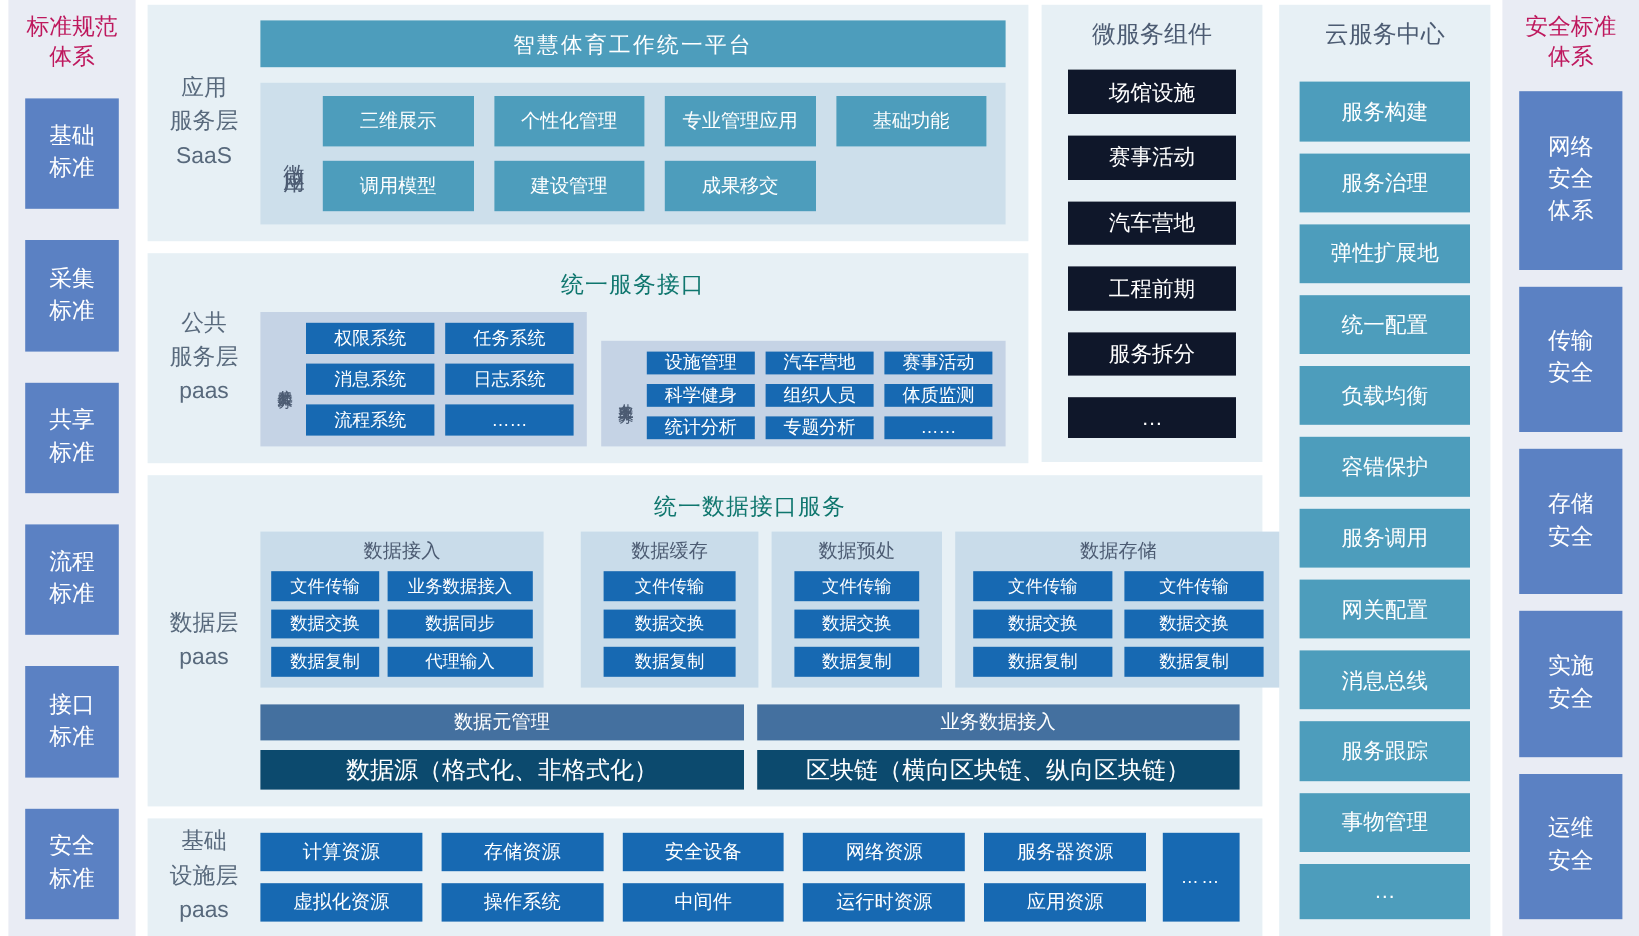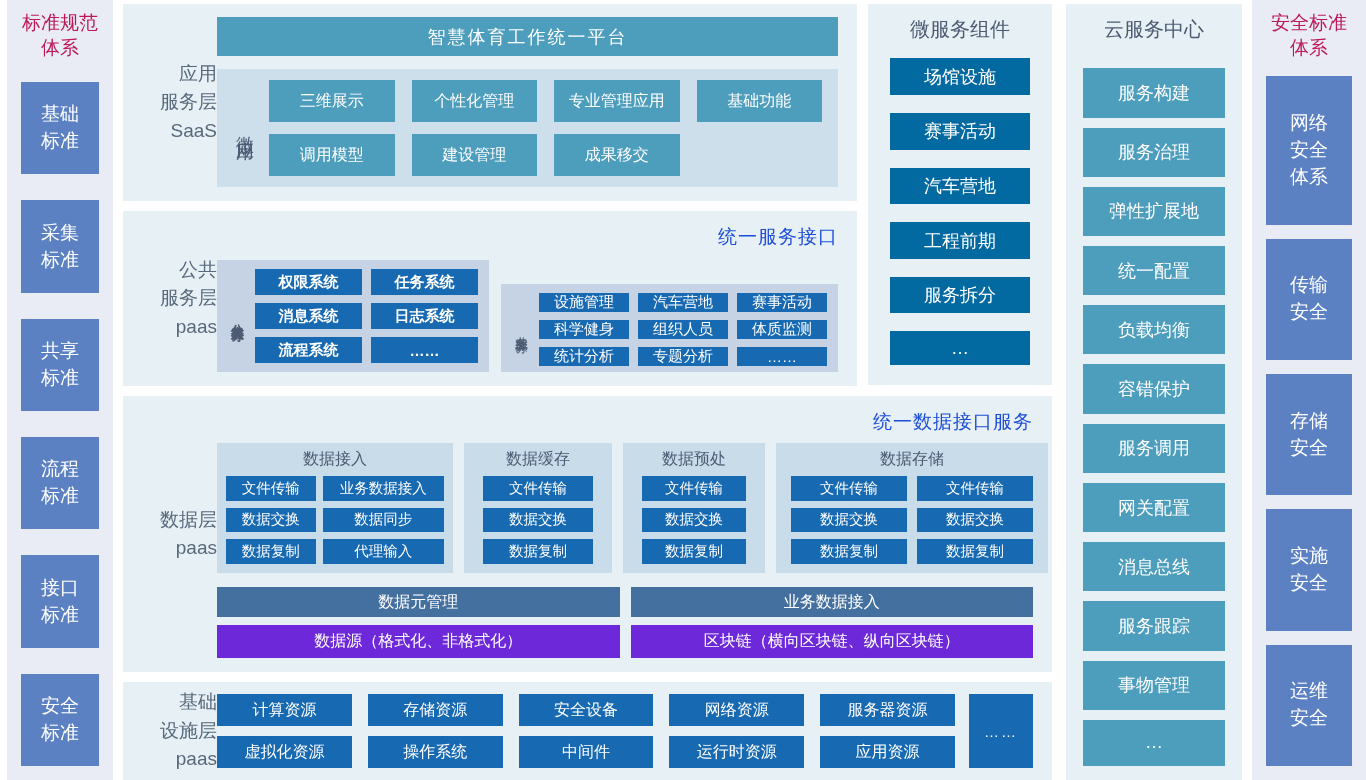--- a/index.html
+++ b/index.html
@@ -6,78 +6,78 @@
   html,body { background:#ffffff; }
   body { font-family:"Liberation Sans", sans-serif; }
   .stage { position:relative; width:1366px; height:780px; background:#ffffff; overflow:hidden; }
 
   .pre { white-space:pre-line; }
 
   
   .btn { display:flex; align-items:center; justify-content:center; color:#ffffff; text-align:center; }
   .teal { background:#4d9dbc; }
   .blue { background:#1769b2; }
-  .slate { background:#0369a1; }
+  .slate { background:#0f172a; }
   .periwinkle { background:#5b81c3; }
 
   
   .sidebar { position:absolute; background:#e9ecf4; display:flex; flex-direction:column; padding:10px 0 14px; }
   #sb-left  { left:7px;    top:0; width:106px; height:780px; }
   #sb-right { left:1252px; top:0; width:114px; height:780px; }
   .col-title { font-size:19px; line-height:1.32; color:#be185d; text-align:center; flex:none; }
   .sidebar .col-items { flex:1; display:flex; flex-direction:column; padding:0 14px; }
   #sb-left  .col-items { gap:26px; margin-top:22px; }
   #sb-right .col-items { gap:14px; margin-top:16px; }
   .side-btn { flex:1 1 auto; font-size:19px; line-height:1.42; }
 
   
   .panel { position:absolute; background:#e7f0f5; display:flex; }
   #panel-app    { left:123px; top:4px;   width:734px; height:197px; }
   #panel-public { left:123px; top:211px; width:734px; height:175px; }
   #panel-data   { left:123px; top:396px; width:929px; height:276px; }
   #panel-infra  { left:123px; top:682px; width:929px; height:98px; }
 
-  .layer-label { flex:0 0 94px; align-self:center; font-size:19px; color:#58697c; text-align:right; line-height:1.5; }
+  .layer-label { flex:0 0 94px; align-self:center; font-size:19px; color:#58697c; text-align:center; line-height:1.5; }
   .panel-body { flex:1; display:flex; flex-direction:column; padding:13px 19px 14px 0; min-width:0; }
 
   
   #panel-app .banner { height:39px; font-size:18px; flex:none; letter-spacing:2px; }
   .inner-box { margin-top:13px; flex:1; background:#cddfeb; display:flex; padding:11px 16px; gap:12px; }
   .vlabel { writing-mode:vertical-rl; text-orientation:upright; color:#4c5b72; align-self:center; flex:none; }
   .vlabel.lg { font-size:18px; letter-spacing:4px; }
   .vlabel.sm { font-size:13px; letter-spacing:1px; }
   .inner-box .grid { flex:1; display:grid; grid-template-columns:repeat(4,1fr); gap:12px 17px; }
   .inner-box .btn { font-size:16px; }
 
   
-  .sec-title { font-size:19px; color:#1d4ed8; text-align:right; flex:none; letter-spacing:1px; }
+  .sec-title { font-size:19px; color:#0f766e; text-align:center; flex:none; letter-spacing:1px; }
   #panel-public .sec-title { margin-bottom:10px; }
   .groups-row { flex:1; display:flex; min-height:0; }
   #panel-public .groups-row { gap:12px; }
   .svc-group { background:#c5d3e5; display:flex; padding:9px 11px; gap:9px; }
-  #grp-common { flex:0 0 272px;font-weight:bold; }
+  #grp-common { flex:0 0 272px; }
   #grp-business { flex:1;margin-top:24px; }
   .svc-group .grid { flex:1; display:grid; gap:8px 9px; }
   #grp-common .grid { grid-template-columns:repeat(2,1fr); }
   #grp-business .grid { grid-template-columns:repeat(3,1fr); }
   .svc-group .btn { font-size:15px; }
 
   
   #panel-data .groups-row { gap:11px; margin-top:8px; }
   .dgroup { background:#c9dcea; display:flex; flex-direction:column; padding:6px 9px 9px; }
-  #dg0 { flex:0 0 236px; } #dg1 { flex:0 0 148px; } #dg2 { flex:0 0 142px; } #dg3 { flex:0 0 272px; }
+  #dg0 { flex:0 0 236px; } #dg1 { flex:0 0 148px;margin-left:20px; } #dg2 { flex:0 0 142px; } #dg3 { flex:0 0 272px; }
   .dg-title { font-size:16px; color:#4c5b72; text-align:center; margin-bottom:6px; flex:none; }
   .dgroup .grid { flex:1; display:grid; gap:7px; }
   #dg0 .grid { grid-template-columns:0.85fr 1.15fr; }
   #dg1 .grid, #dg2 .grid { grid-template-columns:1fr; padding:0 10px; }
   #dg3 .grid { grid-template-columns:1fr 1fr; padding:0 6px; gap:7px 10px; }
   .dgroup .btn { font-size:14.5px; }
   .bars { margin-top:14px; display:grid; grid-template-columns:1fr 1fr; gap:8px 11px; flex:none; }
   .bar { height:30px; font-size:16px; background:#44709f; }
-  .bar.bright { height:33px; font-size:16px; background:#6d28d9; }
+  .bar.bright { height:33px; font-size:20px; background:#0c4a6e; }
 
   
   #panel-infra .panel-body { flex-direction:row; padding:12px 19px 12px 0; gap:14px; align-items:center; }
   .infra-grids { flex:1; display:flex; flex-direction:column; gap:10px; }
   .infra-grids .grid { display:grid; grid-template-columns:repeat(5,1fr); gap:14px 16px; }
   .infra-grids .btn { height:32px; font-size:16px; }
   .more-block { flex:0 0 64px; height:74px; font-size:15px; letter-spacing:2px; }
 
   
   .float-col { position:absolute; background:#e7f0f5; display:flex; flex-direction:column; }

